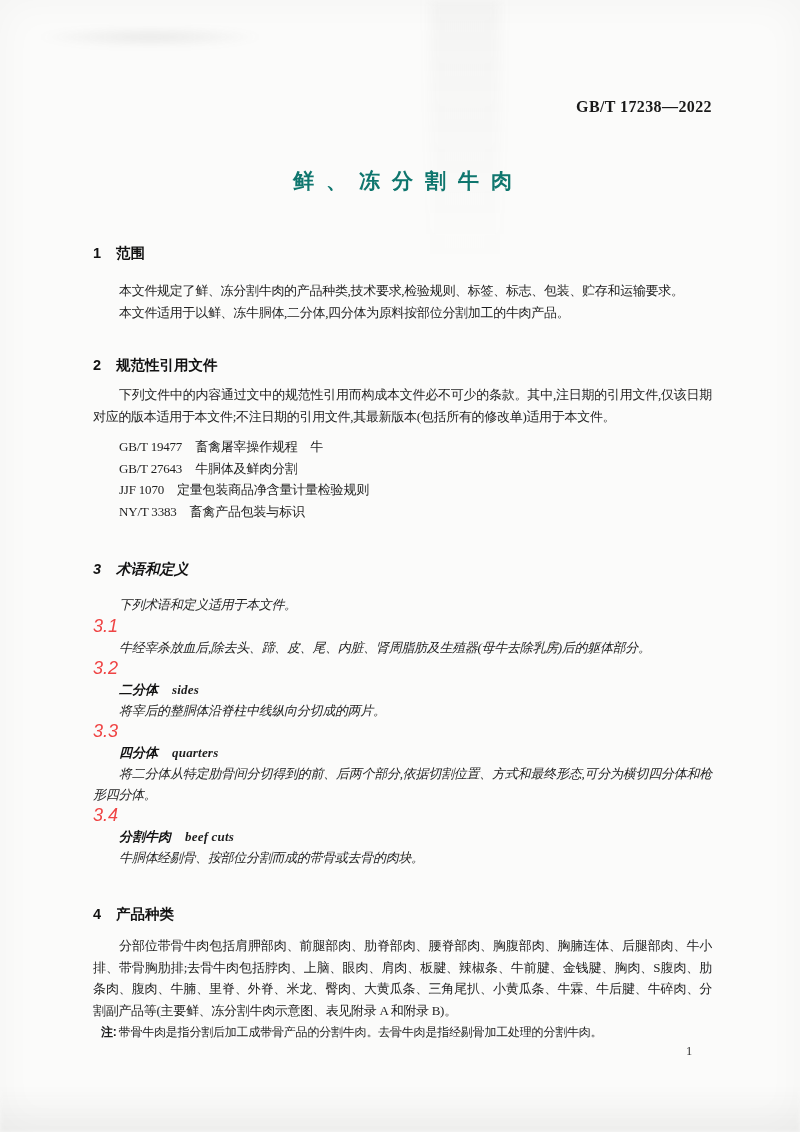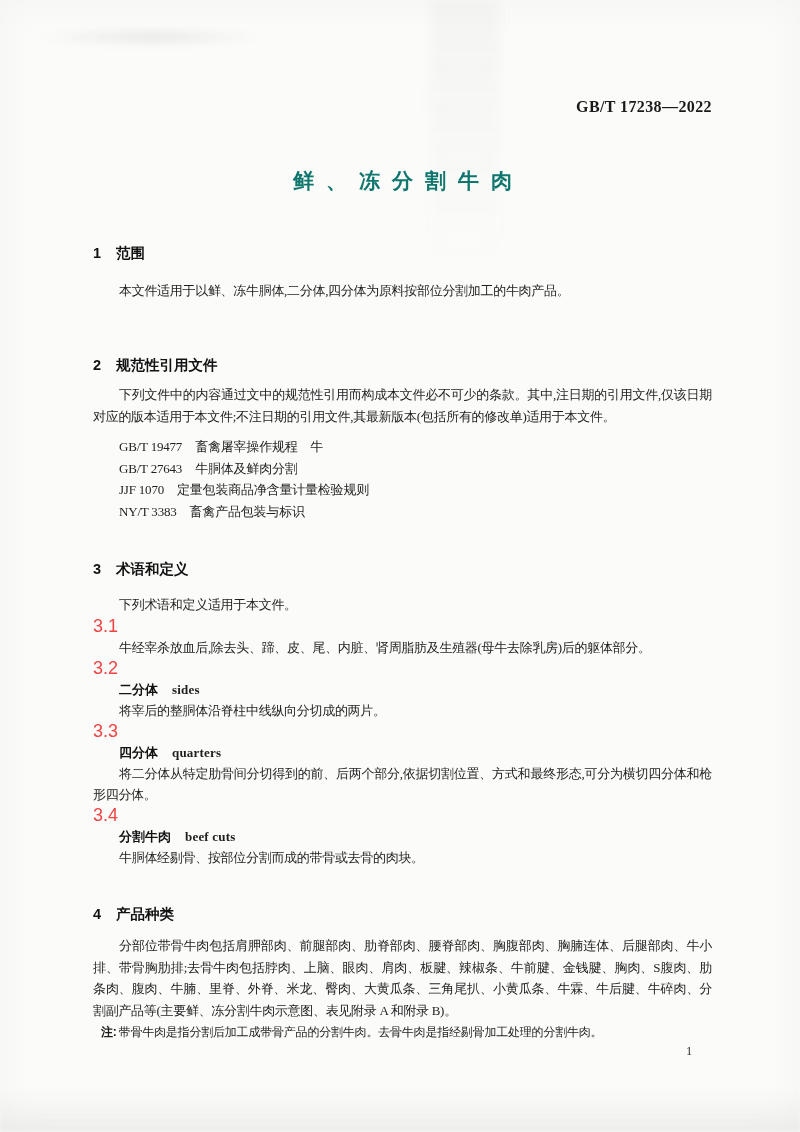--- a/index.html
+++ b/index.html
@@ -80,21 +80,21 @@
   .sec2 .body-para { margin-top: 8px; }
   .ref-list { margin-top: 8px; }
   .ref-item {
     font-size: 13px;
     line-height: 21.5px;
     padding-left: 2em;
     letter-spacing: -0.2px;
   }
   .ref-item .ref-title { margin-left: 13px; }
 
-  .sec3 { top: 558px; }
+  .sec3 { top: 558px; font-style: italic; }
   .sec3-intro { margin-top: 14px; }
   .terms { margin-top: 0; }
   .term-num {
     font-family: "Liberation Sans", "DejaVu Sans", sans-serif;
     font-weight: 500;
     font-size: 18px;
     line-height: 21px;
     color: #ef4444;
   }
   .term-name {
@@ -153,20 +153,21 @@
   <div class="smudge-bottom"></div>
 
   <div class="abs std-code">GB/T 17238—2022</div>
 
   <div class="abs doc-title">鲜、冻分割牛肉</div>
 
   <div class="abs sec1">
     <h2 class="sec-heading">
       <span class="sec-num">1</span><span>范围</span>
     </h2>
+    <p class="body-para">本文件规定了鲜、冻分割牛肉的产品种类,技术要求,检验规则、标签、标志、包装、贮存和运输要求。</p>
     <p class="body-para">本文件适用于以鲜、冻牛胴体,二分体,四分体为原料按部位分割加工的牛肉产品。</p>
   </div>
 
   <div class="abs sec2">
     <h2 class="sec-heading">
       <span class="sec-num">2</span><span>规范性引用文件</span>
     </h2>
     <p class="body-para">下列文件中的内容通过文中的规范性引用而构成本文件必不可少的条款。其中,注日期的引用文件,仅该日期对应的版本适用于本文件;不注日期的引用文件,其最新版本(包括所有的修改单)适用于本文件。</p>
     <div class="ref-list">
       <div class="ref-item">

